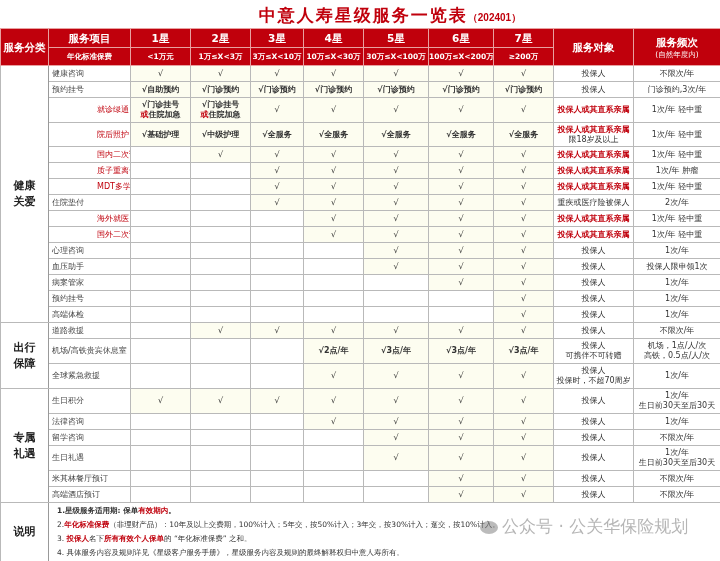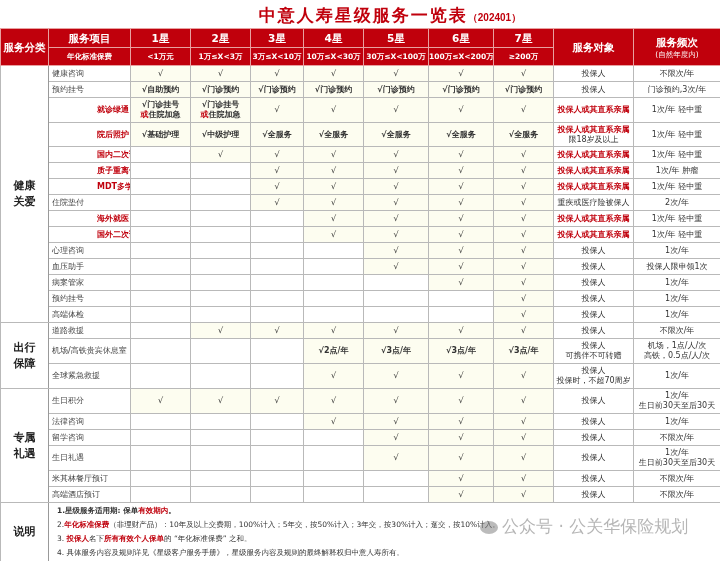--- a/index.html
+++ b/index.html
@@ -6,21 +6,21 @@
   body { width: 720px; height: 561px; background: #ffffff; font-family: "DejaVu Sans", sans-serif; overflow: hidden; position: relative; }
   .title { height: 28px; text-align: center; font-family: "DejaVu Serif", serif; color: #c0000c; font-size: 17px; font-weight: bold; line-height: 30px; letter-spacing: 2px; padding-left: 60px; }
   .title .yr { font-family: "Liberation Sans", sans-serif; font-size: 10px; letter-spacing: 0; font-weight: bold; }
   table { border-collapse: collapse; table-layout: fixed; width: 720px; position: absolute; left: 0; top: 28px; }
   td, th { border: 1px solid #b9b9b9; text-align: center; vertical-align: middle; font-size: 8px; color: #333; line-height: 10px; overflow: hidden; white-space: nowrap; }
   th { background: #c0000c; color: #ffffff; border-color: #e8a0a0; font-weight: bold; }
   th.big { font-size: 10.5px; }
   th.small { font-size: 7.5px; }
   td.cat { font-weight: bold; font-size: 11px; color: #222; line-height: 16px; border-right: 1px solid #999; }
   td.item { text-align: left; padding-left: 3px; color: #444; }
-  td.item.red { color: #c0000c; font-weight: bold; padding-left: 48px; }
+  td.item.red { color: #c0000c; font-weight: normal; padding-left: 48px; }
   td.y { background: #fdfdf0; }
   td.red { color: #c0000c; font-weight: bold; }
   td.bold { font-weight: bold; }
   .r { color: #c0000c; }
   td.note { text-align: left; padding-left: 8px; font-size: 7.5px; line-height: 14px; color: #333; }
   td.note .r { font-weight: bold; }
   .wm { position: absolute; left: 480px; top: 515px; font-size: 17px; color: rgba(120,120,120,0.55); white-space: nowrap; text-align: right; }
   .wm .bubble { display: inline-block; width: 18px; height: 13px; border-radius: 50%; background: rgba(120,120,120,0.5); vertical-align: middle; margin-right: 4px; }
 </style>
 </head>

